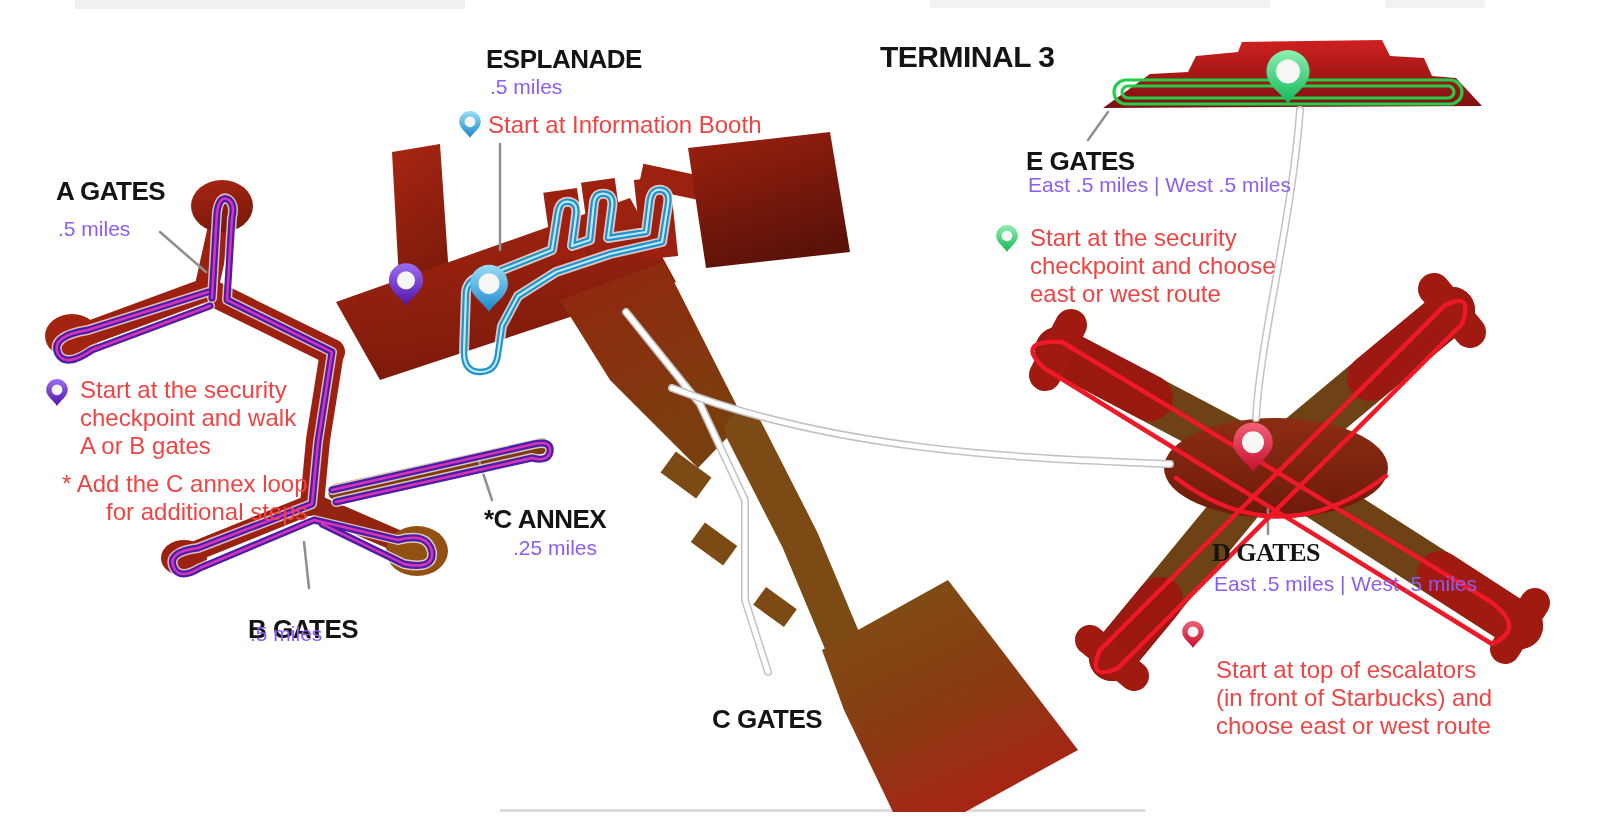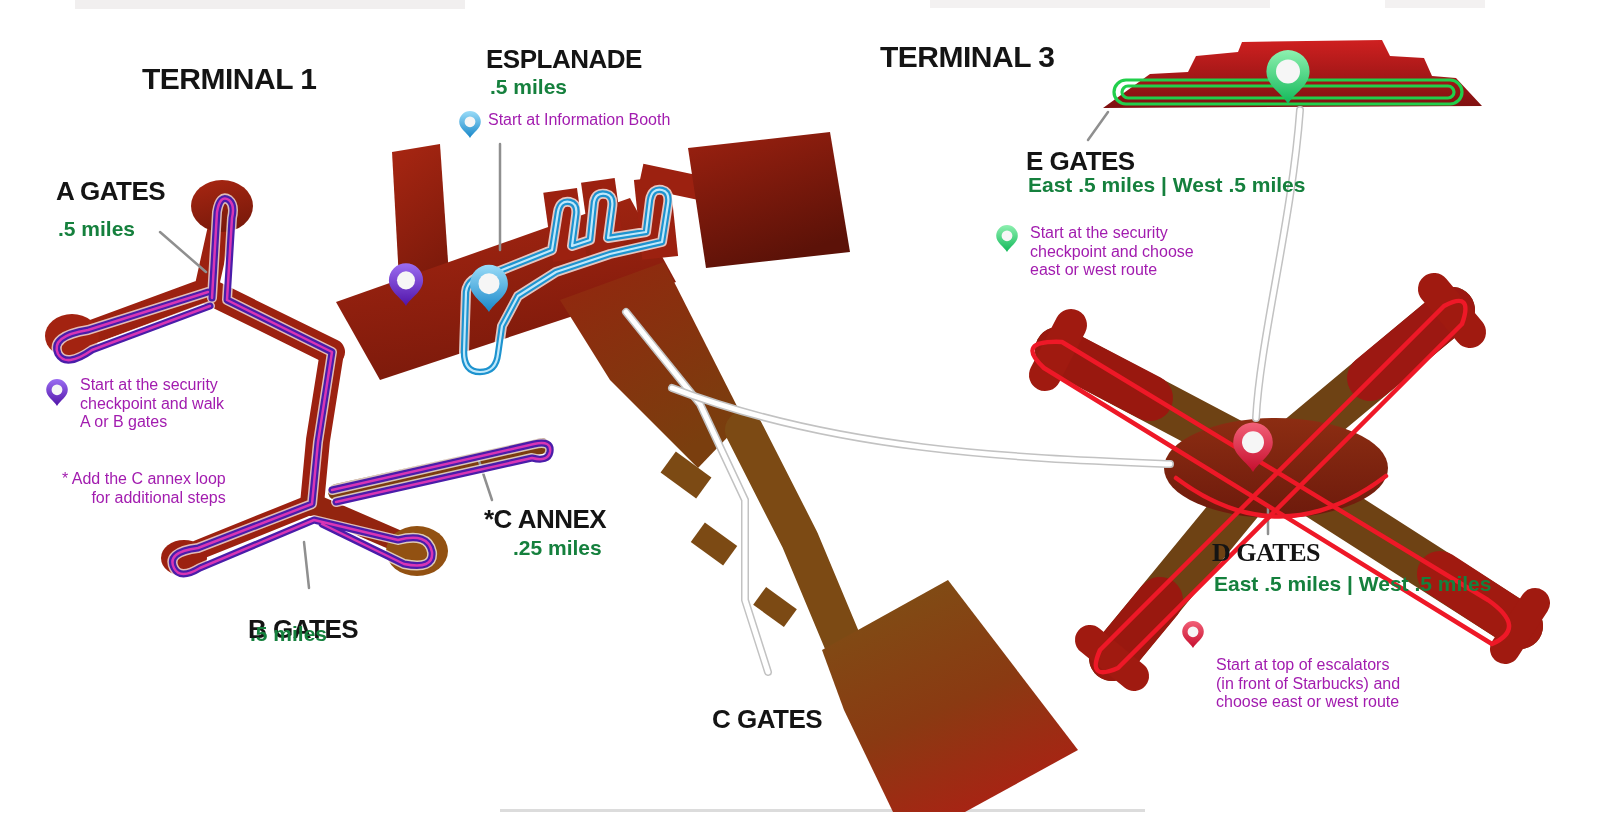--- a/index.html
+++ b/index.html
@@ -2,22 +2,22 @@
 <html><head>
 <meta charset="utf-8">
 <style>
   html,body{margin:0;padding:0;background:#ffffff;}
   #stage{position:relative;width:1600px;height:816px;overflow:hidden;background:#ffffff;
          font-family:"Liberation Sans", sans-serif;}
   #map-svg{position:absolute;left:0;top:0;}
   .label{position:absolute;color:#141414;}
   .terminal-title{font-size:30px;font-weight:800;letter-spacing:-0.5px;}
   .gate-name{font-size:26px;font-weight:800;letter-spacing:-0.5px;}
-  .gate-dist{font-size:21px;font-weight:700;color:#15803d;}
-  .note{font-size:16px;font-weight:400;color:#a21caf;line-height:1.16;white-space:pre-line;}
+  .gate-dist{font-size:21px;font-weight:400;color:#8b5cf6;}
+  .note{font-size:24px;font-weight:400;color:#ef4444;line-height:1.16;white-space:pre-line;}
 </style>
 </head>
 <body>
 
 <div id="stage">
 
 <svg id="map-svg" width="1600" height="816" viewBox="0 0 1600 816">
   <defs>
     <linearGradient id="t1grad" x1="0" y1="0" x2="0.3" y2="1">
       <stop offset="0" stop-color="#a82612"></stop>
@@ -215,21 +215,20 @@
       <path d="M0,0 C -5,-9 -18,-15 -18,-27 A 18 18 0 1 1 18,-27 C 18,-15 5,-9 0,0 Z" fill="url(#pinGreen)"></path>
       <circle cx="0" cy="-27" r="9" fill="#f6f6f6"></circle>
     </g>
     <g transform="translate(1193,648) scale(0.6)">
       <path d="M0,0 C -5,-9 -18,-15 -18,-27 A 18 18 0 1 1 18,-27 C 18,-15 5,-9 0,0 Z" fill="url(#pinRed)"></path>
       <circle cx="0" cy="-27" r="9" fill="#f6f6f6"></circle>
     </g>
   </g>
 </svg>
 
-  <div class="label terminal-title" style="left:142px;top:62px;">TERMINAL 1</div>
   <div class="label terminal-title" style="left:880px;top:40px;">TERMINAL 3</div>
 
   <div class="label gate-name" style="left:486px;top:44px;">ESPLANADE</div>
   <div class="label gate-dist" style="left:490px;top:75px;">.5 miles</div>
   <div class="label note" style="left:488px;top:111px;">Start at Information Booth</div>
 
   <div class="label gate-name" style="left:56px;top:176px;">A GATES</div>
   <div class="label gate-dist" style="left:58px;top:217px;">.5 miles</div>
 
   <div class="label note" style="left:80px;top:376px;">Start at the security

